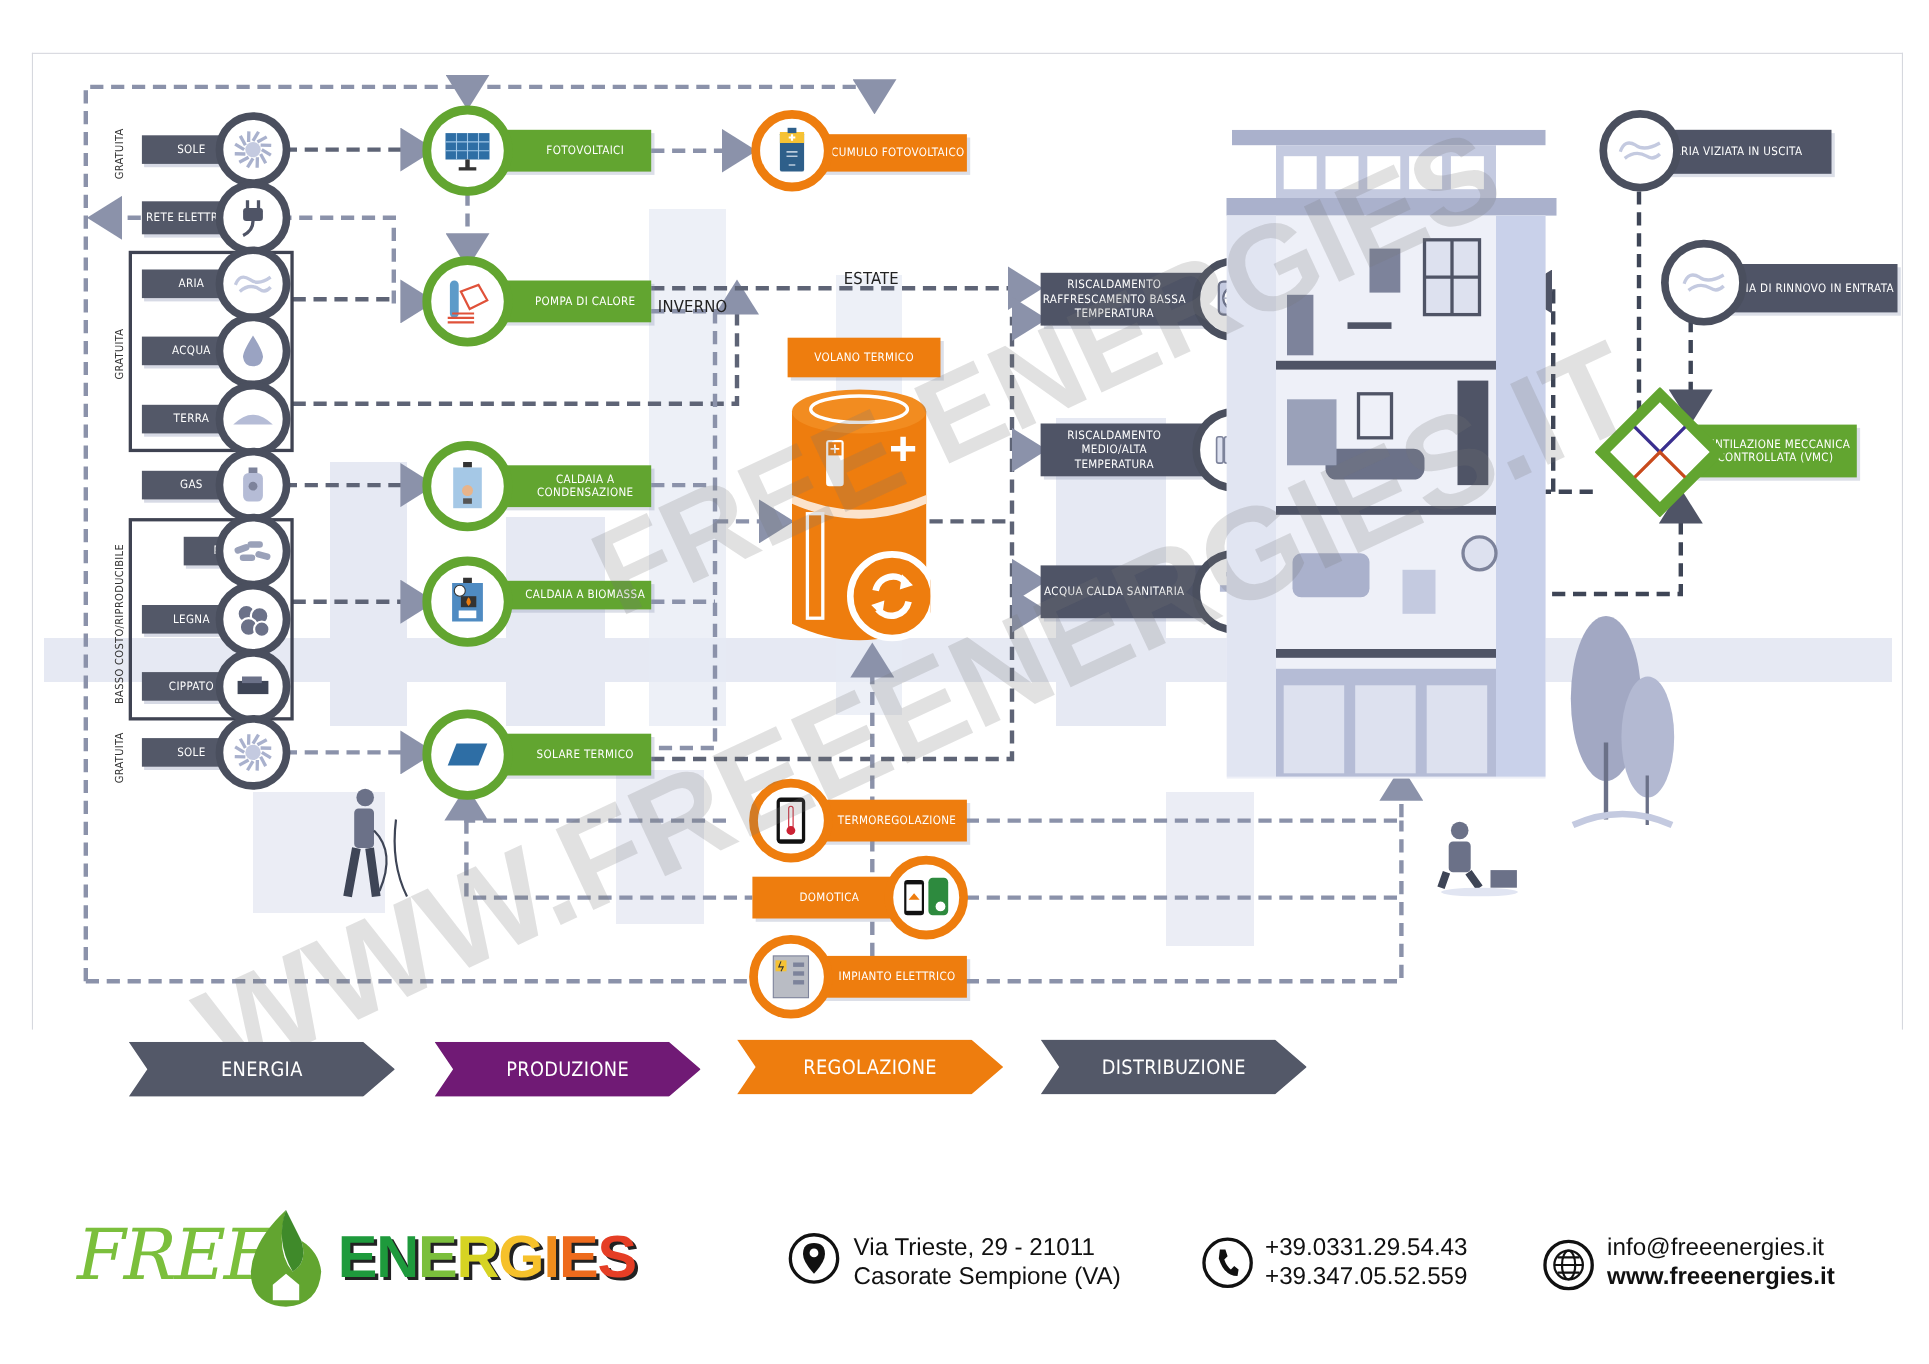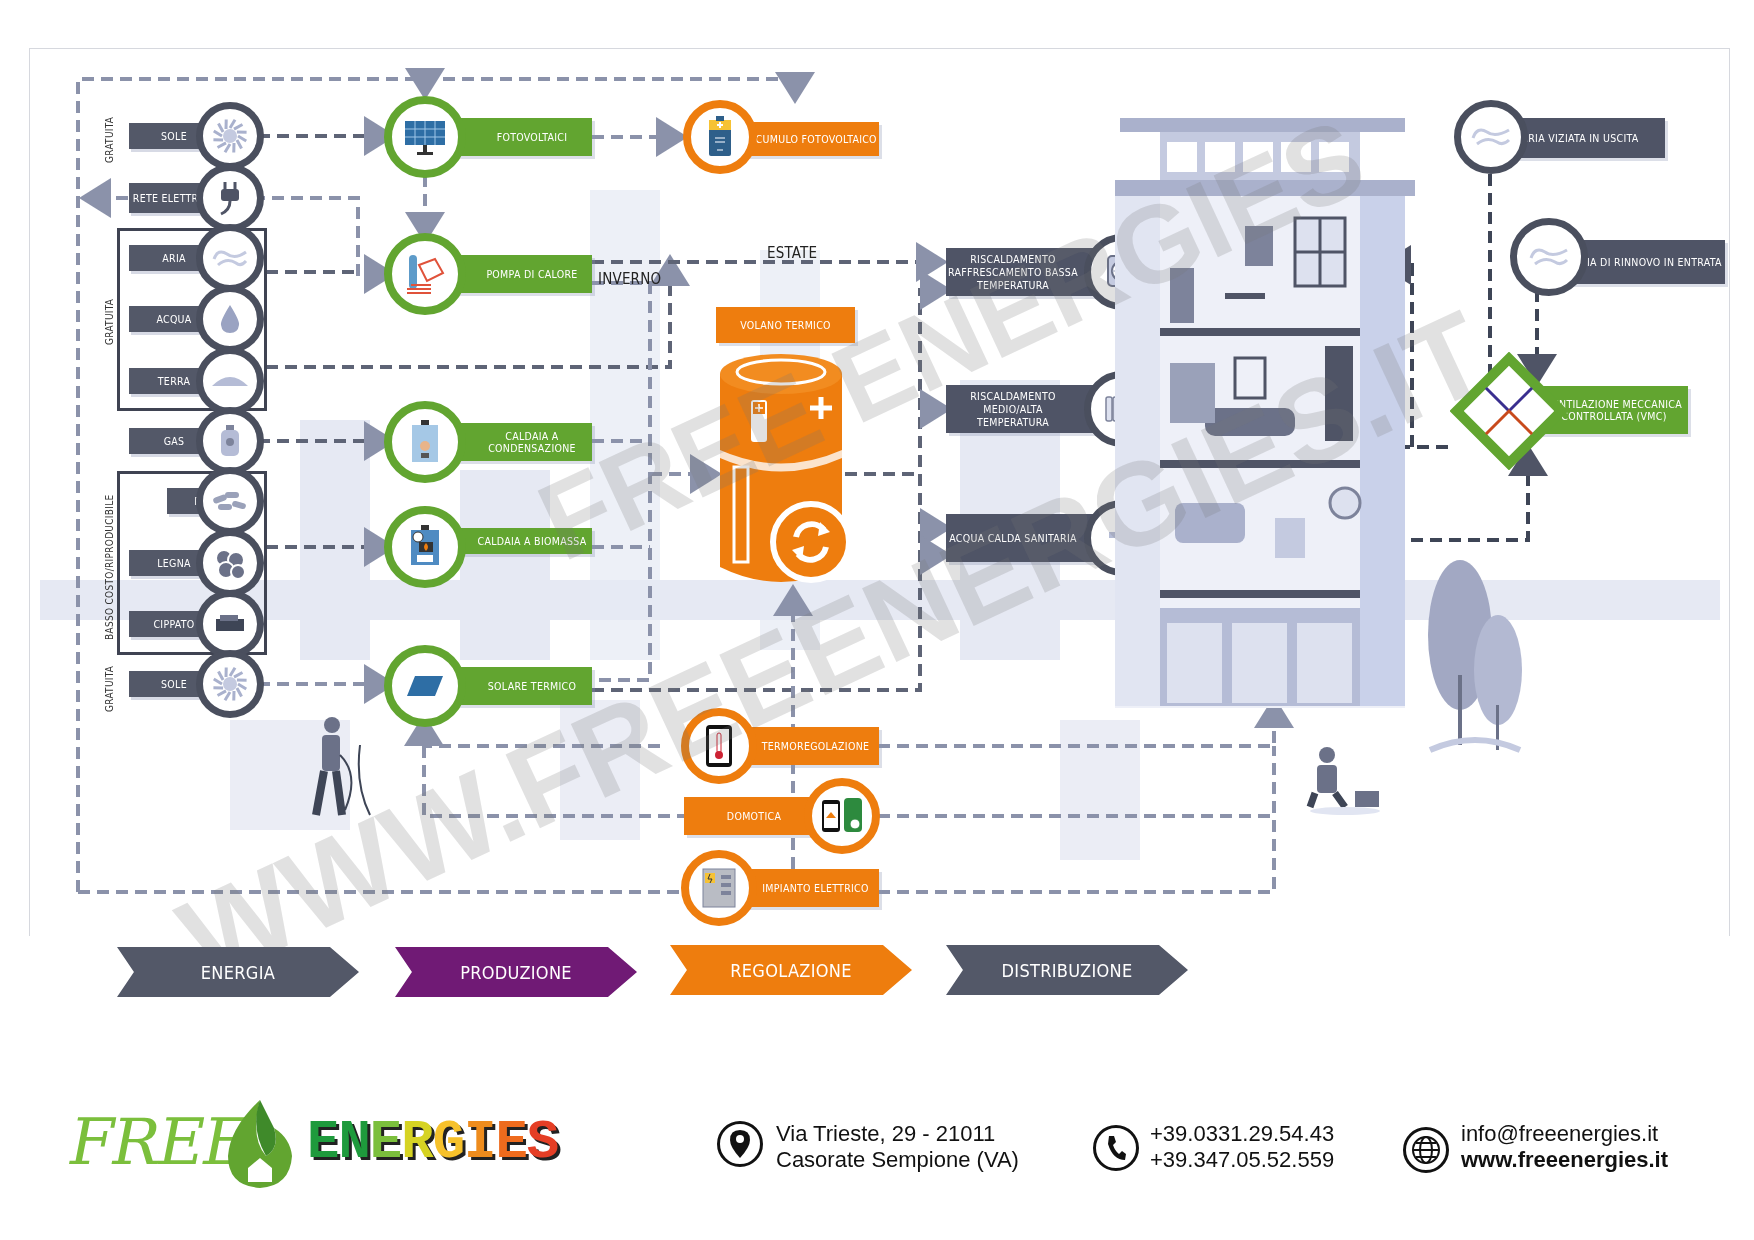--- a/index.html
+++ b/index.html
@@ -16,21 +16,21 @@
   .o-label{position:absolute;background:#ee7d0e;color:#fff;font-size:10.5px;display:flex;align-items:center;justify-content:center;text-align:center;line-height:12px;letter-spacing:.3px;box-shadow:3px 3px 0 rgba(140,150,180,.3)}
   .d-label{position:absolute;background:#4f5466;color:#fff;font-size:10.5px;display:flex;align-items:center;justify-content:center;text-align:center;line-height:13px;letter-spacing:.3px;box-shadow:3px 3px 0 rgba(140,150,180,.3)}
   .vtext{position:absolute;transform:rotate(-90deg);transform-origin:left top;font-size:10px;color:#333;white-space:nowrap;letter-spacing:.3px}
   .group-box{position:absolute;border:3px solid #3f4352}
   .tiny{position:absolute;font-size:15px;color:#222;letter-spacing:.2px}
   .stage{position:absolute;height:50px;color:#fff;font-size:18px;display:flex;align-items:center;justify-content:center;letter-spacing:.3px;clip-path:polygon(0 0,88% 0,100% 50%,88% 100%,0 100%,7% 50%)}
   .city{position:absolute;background:#e6e9f3}
   .footer-text{position:absolute;font-family:"Liberation Sans",sans-serif;font-size:22px;color:#111;line-height:26px}
   .footer-text b{font-weight:700}
   .logo-free{position:absolute;font-family:"DejaVu Serif",serif;font-style:italic;font-size:64px;color:#7bbf3c;letter-spacing:-2px}
-  .logo-en{position:absolute;font-family:Liberation Mono, monospace;font-weight:900;font-size:54px;letter-spacing:-1px;text-shadow:3px 3px 0 #222}
+  .logo-en{position:absolute;font-family:Liberation Sans, sans-serif;font-weight:900;font-size:54px;letter-spacing:-1px;text-shadow:3px 3px 0 #222}
   .watermark{position:absolute;font-family:"Liberation Sans",sans-serif;font-weight:700;color:rgba(120,120,120,.22);white-space:nowrap;transform-origin:left top}
 </style>
 </head>
 <body>
 
 <div class="frame"></div>
 
 <div>
   <div class="city" style="left:40px;top:580px;width:1680px;height:40px"></div>
   <div class="city" style="left:300px;top:420px;width:70px;height:240px"></div>

